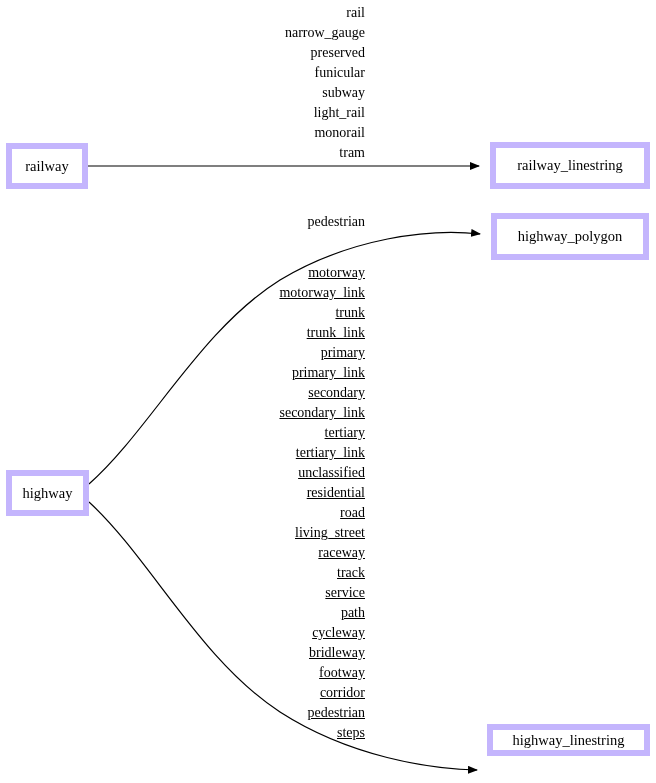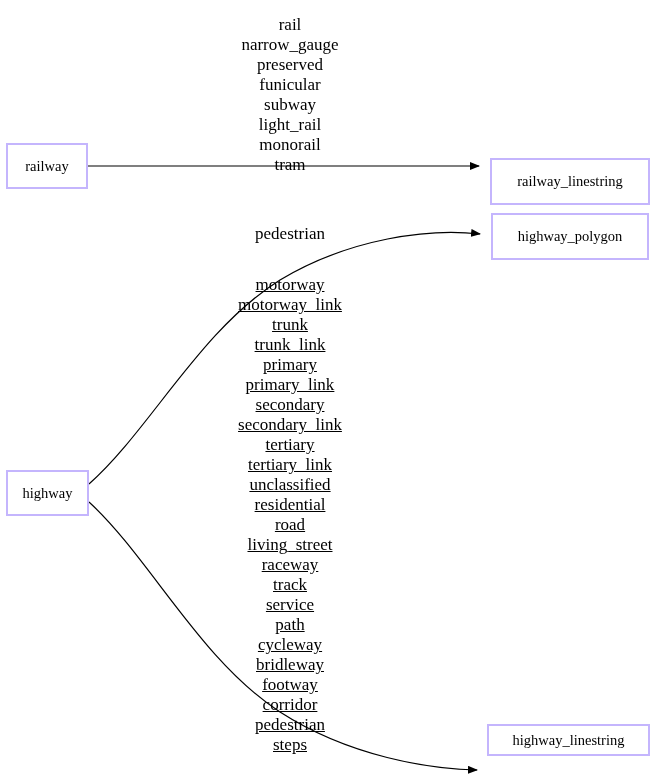--- a/index.html
+++ b/index.html
@@ -22,37 +22,36 @@
     position: absolute;
     left: 0;
     top: 0;
     width: 656px;
     height: 783px;
     pointer-events: none;
   }
   .node {
     position: absolute;
     box-sizing: border-box;
-    border: 2px solid #c4b5fd;
+    border: 6px solid #c4b5fd;
     background: #ffffff;
     display: flex;
     align-items: center;
     justify-content: center;
     font-size: 14.5px;
     line-height: 1;
     white-space: nowrap;
   }
   .edge-label {
     position: absolute;
-    text-align: center;
-    font-size: 17px;
+    text-align: right;
+    font-size: 14px;
     line-height: 20px;
     white-space: pre;
     color: #000000;
-    margin-top: 12px;
   }
   .node-label {
     display: block;
   }
 </style>
 </head>
 <body>
 
 <div id="canvas">
 
@@ -73,21 +72,21 @@
 
     <g>
       <path d="M89,502 C150,558 200,660 280,712 C350,757 430,769 477,770" fill="none" stroke="#000000" stroke-width="1.2" marker-end="url(#arrow)"></path>
     </g>
   </svg>
 
   <div class="node" style="left:6px; top:143px; width:82px; height:46px;">
     <span class="node-label">railway</span>
   </div>
 
-  <div class="node" style="left:490px; top:142px; width:160px; height:47px;margin-top:16px;">
+  <div class="node" style="left:490px; top:142px; width:160px; height:47px;">
     <span class="node-label">railway_linestring</span>
   </div>
 
   <div class="node" style="left:491px; top:213px; width:158px; height:47px;text-align:right;">
     <span class="node-label">highway_polygon</span>
   </div>
 
   <div class="node" style="left:6px; top:470px; width:83px; height:46px;">
     <span class="node-label">highway</span>
   </div>

